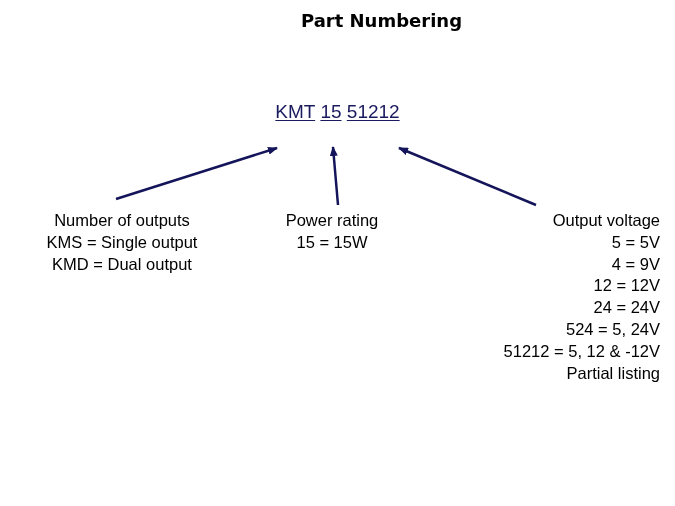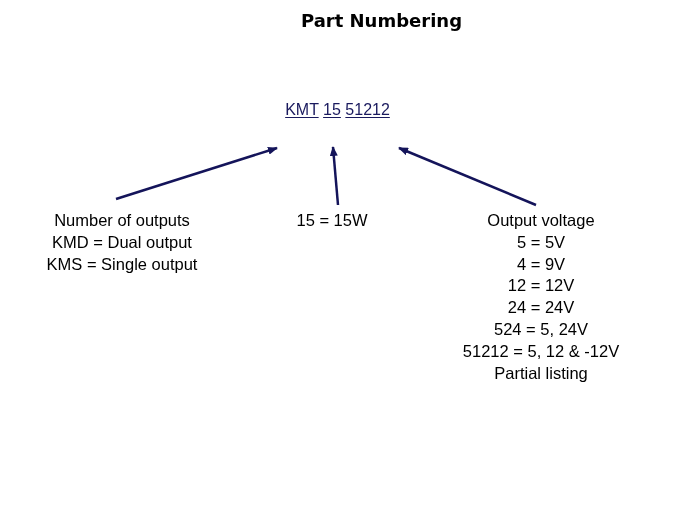--- a/index.html
+++ b/index.html
@@ -1,24 +1,24 @@
 <!DOCTYPE html>
 <html><head>
 <meta charset="utf-8">
 <style>
   html, body { margin:0; padding:0; background:#ffffff; }
   body { width:675px; height:506px; position:relative; overflow:hidden; font-family:"Liberation Sans", sans-serif; }
   .title { position:absolute; left:0; top:10px; width:675px; text-align:center; font-family:"DejaVu Sans", sans-serif; font-weight:bold; font-size:18px; color:#000;margin-left:44px; }
-  .part { position:absolute; left:0; top:101px; width:675px; text-align:center; font-size:16px; color:#1a1a5e; }
+  .part { position:absolute; left:0; top:101px; width:675px; text-align:center; font-size:19px; color:#1a1a5e; }
   .part span { text-decoration:underline; text-underline-offset:2px; }
   .col { position:absolute; top:210px; text-align:center; font-size:16.5px; line-height:21.8px; color:#000000; }
   .col div { white-space:nowrap; }
   #c1 { left:22px; width:200px; }
   #c2 { left:232px; width:200px; }
-  #c3 { left:441px; width:200px; }
+  #c3 { left:460px; width:200px;text-align:right; }
   svg.arrows { position:absolute; left:0; top:0; }
 </style>
 </head>
 <body>
 
 <div class="title">Part Numbering</div>
 
 <div class="part">
   <span>KMT</span>
   <span>15</span>
@@ -31,25 +31,26 @@
       <path d="M0,0 L10,4 L0,8 Z" fill="#14145a"></path>
     </marker>
   </defs>
   <line x1="116" y1="199" x2="277" y2="148" stroke="#14145a" stroke-width="2.5" marker-end="url(#ah)"></line>
   <line x1="338" y1="205" x2="333" y2="147" stroke="#14145a" stroke-width="2.5" marker-end="url(#ah)"></line>
   <line x1="536" y1="205" x2="399" y2="148" stroke="#14145a" stroke-width="2.5" marker-end="url(#ah)"></line>
 </svg>
 
 <div class="col" id="c1">
   <div>Number of outputs</div>
+  <div>KMS = Single output</div>
   <div>KMD = Dual output</div>
-  <div>KMS = Single output</div>
 </div>
 
 <div class="col" id="c2">
+  <div>Power rating</div>
   <div>15 = 15W</div>
 </div>
 
 <div class="col" id="c3">
   <div>Output voltage</div>
   <div>5 = 5V</div>
   <div>4 = 9V</div>
   <div>12 = 12V</div>
   <div>24 = 24V</div>
   <div>524 = 5, 24V</div>

